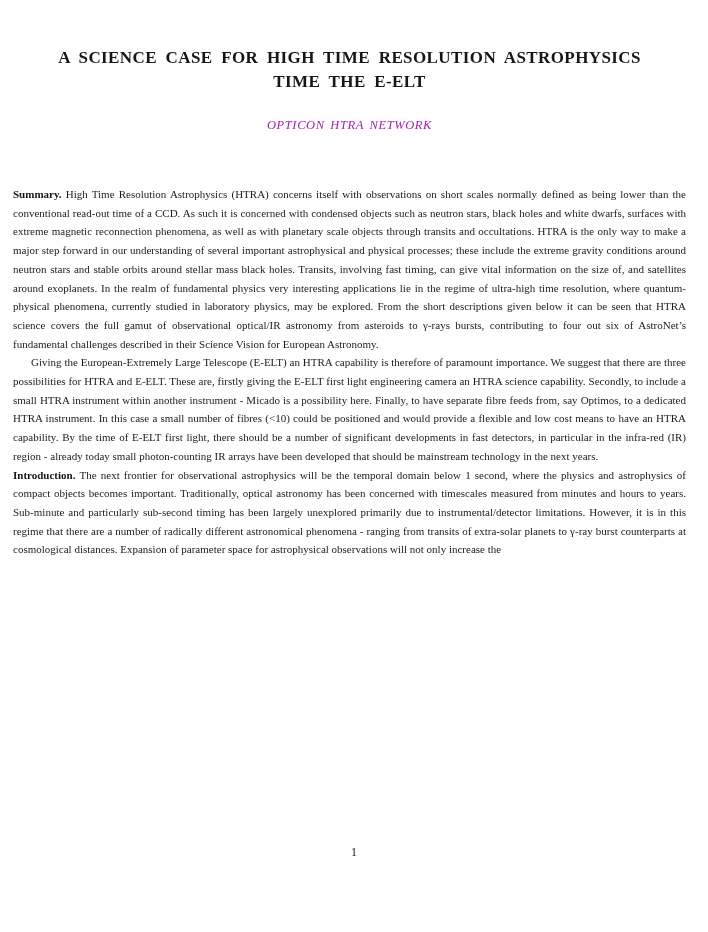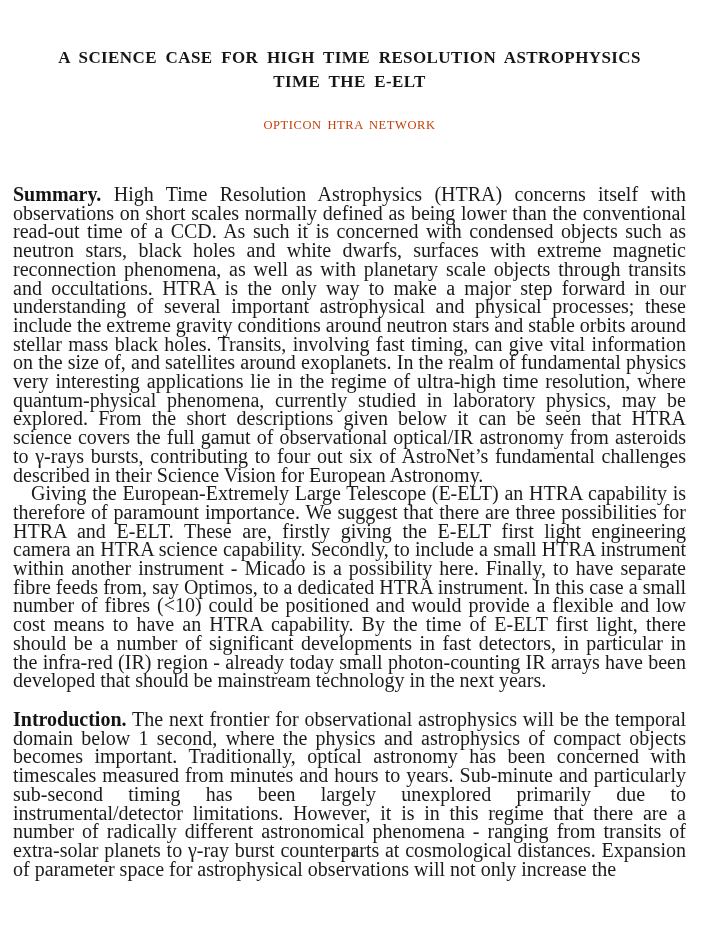--- a/index.html
+++ b/index.html
@@ -29,38 +29,39 @@
     color: #161616;
   }
   .title-line { display: block; }
   .author {
     margin-top: 24px;
     margin-bottom: 52px;
     text-align: center;
     font-size: 12.5px;
     letter-spacing: 0.6px;
     word-spacing: 2px;
-    color: #c2410c;
+    color: #a21caf;
+    font-style: italic;
   }
   .body-text {
-    font-size: 20px;
+    font-size: 11px;
     line-height: 18.7px;
     text-align: justify;
     hyphens: auto;
     -webkit-hyphens: auto;
   }
   .para {
     margin: 0;
     padding: 0;
   }
   .para.indent {
     text-indent: 18px;
   }
   .para.section-gap {
-    margin-top: 20px;
+    margin-top: 0;
   }
   .lead-label {
     font-weight: bold;
     color: #141414;
   }
   .page-number {
     position: absolute;
     left: 0;
     right: 0;
     top: 845px;

